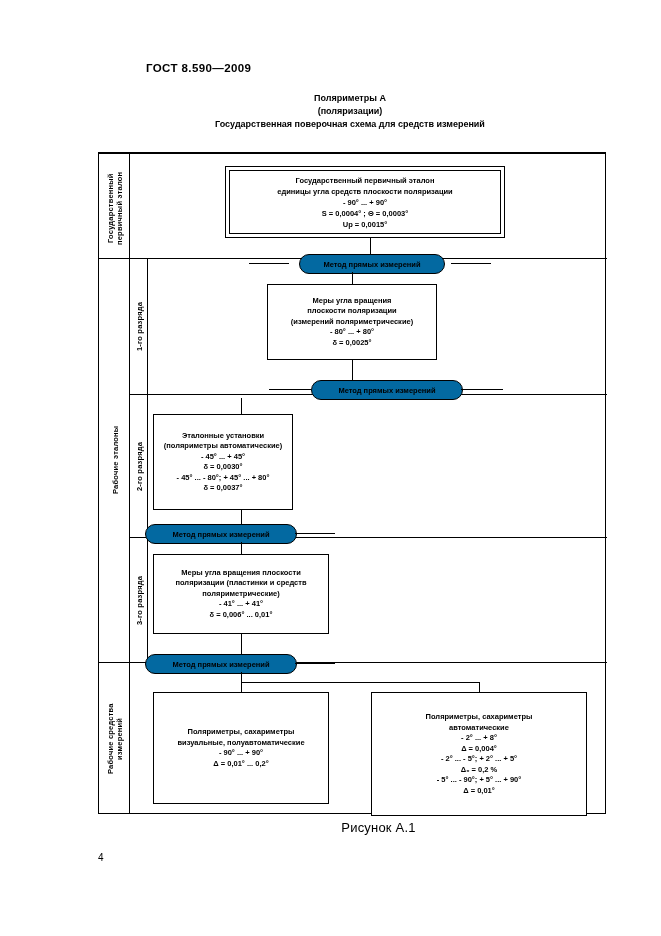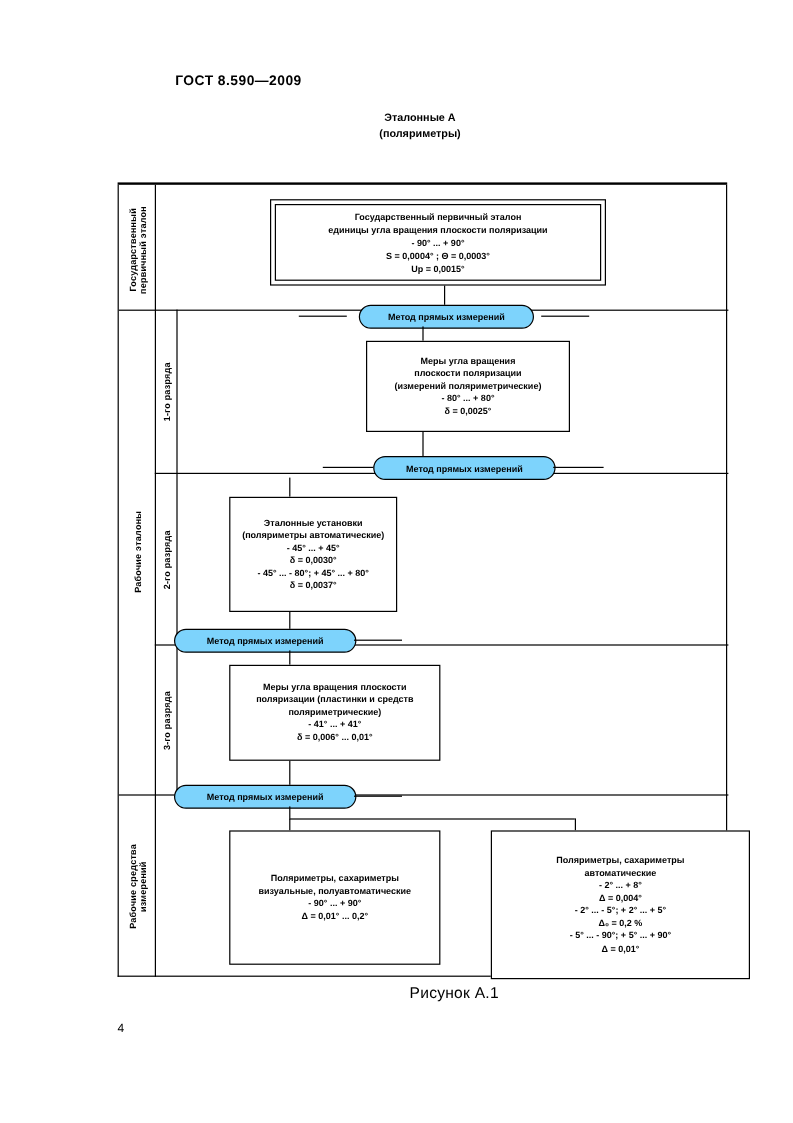--- a/index.html
+++ b/index.html
@@ -60,64 +60,65 @@
   .vl-means{left:2px;top:512px;width:28px;height:146px;display:flex;align-items:center;justify-content:center;}
   .vl-r1{left:31px;top:106px;width:18px;height:132px;display:flex;align-items:center;justify-content:center;}
   .vl-r2{left:31px;top:242px;width:18px;height:140px;display:flex;align-items:center;justify-content:center;}
   .vl-r3{left:31px;top:385px;width:18px;height:122px;display:flex;align-items:center;justify-content:center;}
 
   
   .box{
     position:absolute;border:1px solid #000;box-sizing:border-box;
     display:flex;flex-direction:column;justify-content:center;
     text-align:center;font-size:7.5px;font-weight:bold;line-height:10.5px;
-    background:#fff;padding:3px 5px;margin-left:38px;
+    background:#fff;padding:3px 5px;
   }
   .box .ln{display:block;white-space:nowrap;}
   .box-double{
     position:absolute;border:1px solid #000;box-sizing:border-box;background:#fff;
   }
   .box-double .inner{
     position:absolute;left:3px;top:3px;right:3px;bottom:3px;border:1px solid #000;
     display:flex;flex-direction:column;align-items:center;justify-content:center;
     text-align:center;font-size:7.5px;font-weight:bold;line-height:11px;background:#fff;
   }
 
   #box-primary{left:126px;top:12px;width:280px;height:72px;}
   #box-r1{left:168px;top:130px;width:170px;height:76px;}
   #box-r2{left:54px;top:260px;width:140px;height:96px;}
   #box-r3{left:54px;top:400px;width:176px;height:80px;}
   #box-m1{left:54px;top:538px;width:176px;height:112px;}
   #box-m2{left:272px;top:538px;width:216px;height:124px;}
 
   
   .oval{
-    position:absolute;border:1.4px solid #000;border-radius:11px;background:#7dd3fc;
+    position:absolute;border:1.4px solid #000;border-radius:11px;background:#0369a1;
     display:flex;align-items:center;justify-content:center;
     font-size:7.5px;font-weight:bold;height:18px;white-space:nowrap;text-align:center;
   }
   #oval1{left:200px;top:100px;width:144px;}
   #oval2{left:212px;top:226px;width:150px;}
   #oval3{left:46px;top:370px;width:150px;}
   #oval4{left:46px;top:500px;width:150px;}
 
   
   .vline{position:absolute;width:1px;background:#000;}
   .hline{position:absolute;height:1px;background:#000;}
 </style>
 </head>
 <body>
 
 <div class="page">
 
   <div class="doc-header">ГОСТ 8.590—2009</div>
 
   <div class="title-block">
-    <div>Эталонные А</div>
-    <div>(поляриметры)</div>
+    <div>Поляриметры А</div>
+    <div>(поляризации)</div>
+    <div>Государственная поверочная схема для средств измерений</div>
   </div>
 
   <div class="title-rule"></div>
 
   <div class="scheme">
 
     <div class="rail-a"></div>
     <div class="rail-b"></div>
     <div class="band-sep sep1"></div>
     <div class="band-sep sep2"></div>
@@ -129,21 +130,21 @@
     <div class="vlabel vl-working">Рабочие эталоны</div>
     <div class="vlabel vl-means">Рабочие средства
 измерений</div>
     <div class="vlabel vl-r1">1-го разряда</div>
     <div class="vlabel vl-r2">2-го разряда</div>
     <div class="vlabel vl-r3">3-го разряда</div>
 
     <div class="box-double" id="box-primary">
       <div class="inner">
         <span class="ln">Государственный первичный эталон</span>
-        <span class="ln">единицы угла вращения плоскости поляризации</span>
+        <span class="ln">единицы угла средств плоскости поляризации</span>
         <span class="ln">- 90° ... + 90°</span>
         <span class="ln">S = 0,0004° ; Θ = 0,0003°</span>
         <span class="ln">Uр = 0,0015°</span>
       </div>
     </div>
 
     <div class="vline" style="left:271px;top:84px;height:16px;"></div>
     <div class="oval" id="oval1">Метод прямых измерений</div>
 
     <div class="hline" style="left:150px;top:109px;width:40px;"></div>

